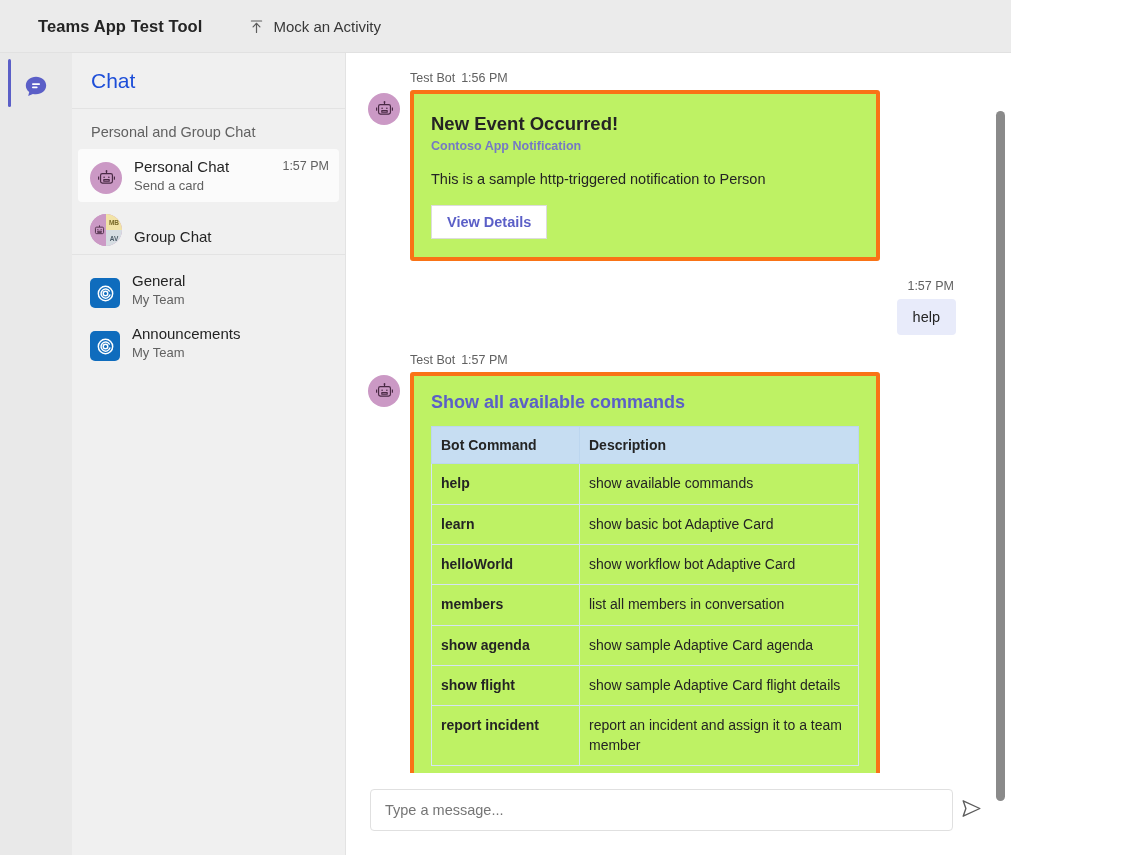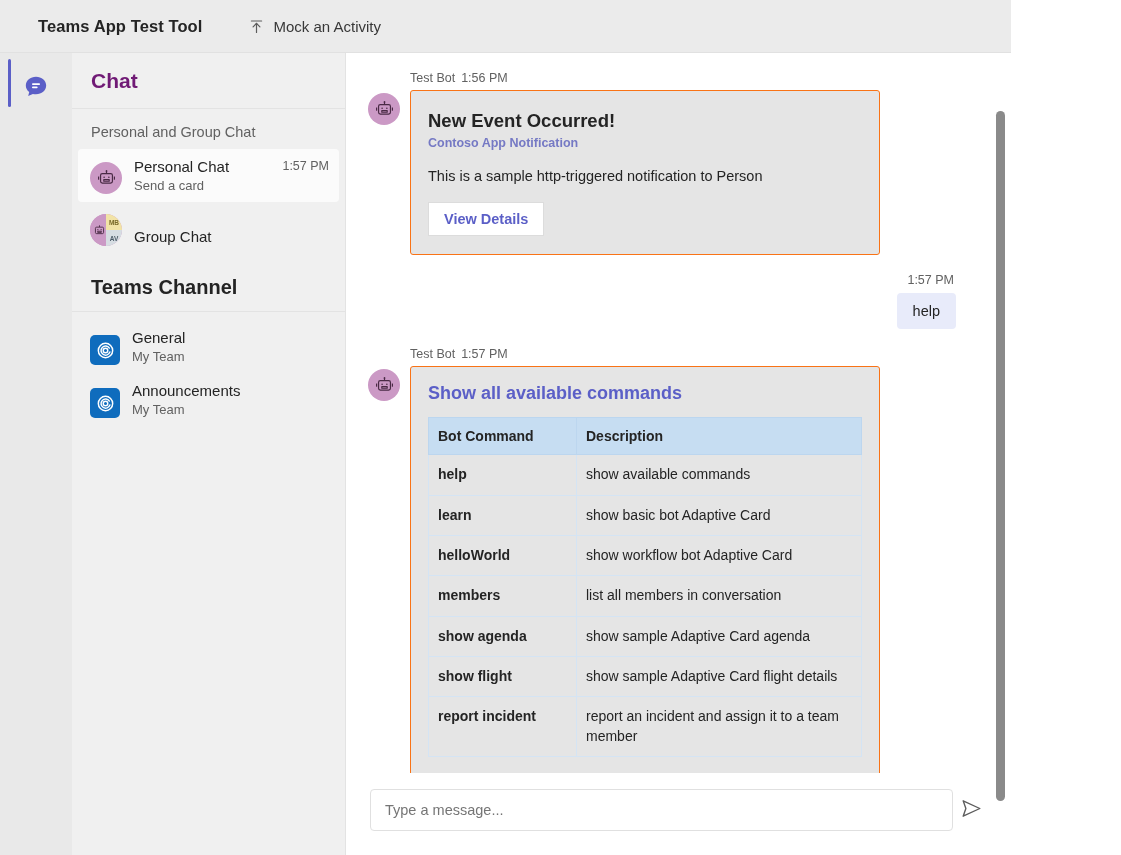--- a/index.html
+++ b/index.html
@@ -54,21 +54,21 @@
     background: #f0f0f0;
     display: flex; flex-direction: column;
     border-right: 1px solid #e3e3e3;
   }
   .panel-header {
     height: 56px; flex: 0 0 56px;
     display: flex; align-items: center;
     padding-left: 19px;
     border-bottom: 1px solid #e3e3e3;
   }
-  .panel-header .t { font-size: 21px; font-weight: bold; color: #701a75; }
+  .panel-header .t { font-size: 21px; font-weight: normal; color: #1d4ed8; }
   .section-label {
     font-size: 14.5px; color: #616161;
     padding: 15px 0 9px 19px;
   }
   .section-title {
     font-size: 20px; font-weight: bold; color: #242424;
     padding: 22px 0 12px 19px;
   }
   .divider { height: 1px; background: #e3e3e3; margin: 0; }
 
@@ -123,21 +123,21 @@
     flex: 1; overflow: hidden; position: relative;
     padding: 18px 0 0 0;
   }
   .msg-row { display: flex; padding: 0 24px 0 12px; }
   .msg-avatar-col { width: 52px; flex: 0 0 52px; display: flex; justify-content: center; padding-top: 22px; }
   .msg-body { flex: 1; min-width: 0; max-width: 720px; }
   .msg-head { font-size: 12.5px; color: #616161; margin-bottom: 5px; }
   .msg-head .sep { display: inline-block; width: 6px; }
 
   .card {
-    border: 1px solid #f97316; background: #e5e5e5;
+    border: 4px solid #f97316; background: #bef264;
     border-radius: 3px; padding: 18px 22px 18px 17px;
     max-width: 470px;
   }
   .card-title { font-size: 18.5px; font-weight: bold; color: #242424; line-height: 1.25; }
   .card-sub { font-size: 12.5px; font-weight: bold; color: #7579c4; margin-top: 4px; }
   .card-text { font-size: 14.5px; color: #242424; margin-top: 16px; line-height: 1.4; }
   .card-btn {
     margin-top: 16px; display: inline-block;
     border: 1px solid #dcdcdc; background: #fff; border-radius: 0;
     padding: 8px 15px; font-size: 14.5px; font-weight: bold; color: #5b5fc7;
@@ -270,21 +270,20 @@
           <div class="half-r">
             <div class="q q1">MB</div>
             <div class="q q2">AV</div>
           </div>
         </div>
         <div class="meta">
           <div class="name">Group Chat</div>
         </div>
       </div>
 
-      <div class="section-title">Teams Channel</div>
       <div class="divider"></div>
 
       <div class="chat-item" style="margin-top:8px">
         <div class="chan-icon">
           <svg width="21" height="21" viewBox="0 0 24 24" fill="none" stroke="#ffffff" stroke-width="1.7">
             <circle cx="12" cy="12" r="8.2"></circle>
             <path d="M16.4 9.2a5.2 5.2 0 1 0 .6 4.6" stroke-linecap="round"></path>
             <circle cx="12" cy="12" r="2.6"></circle>
           </svg>
         </div>

